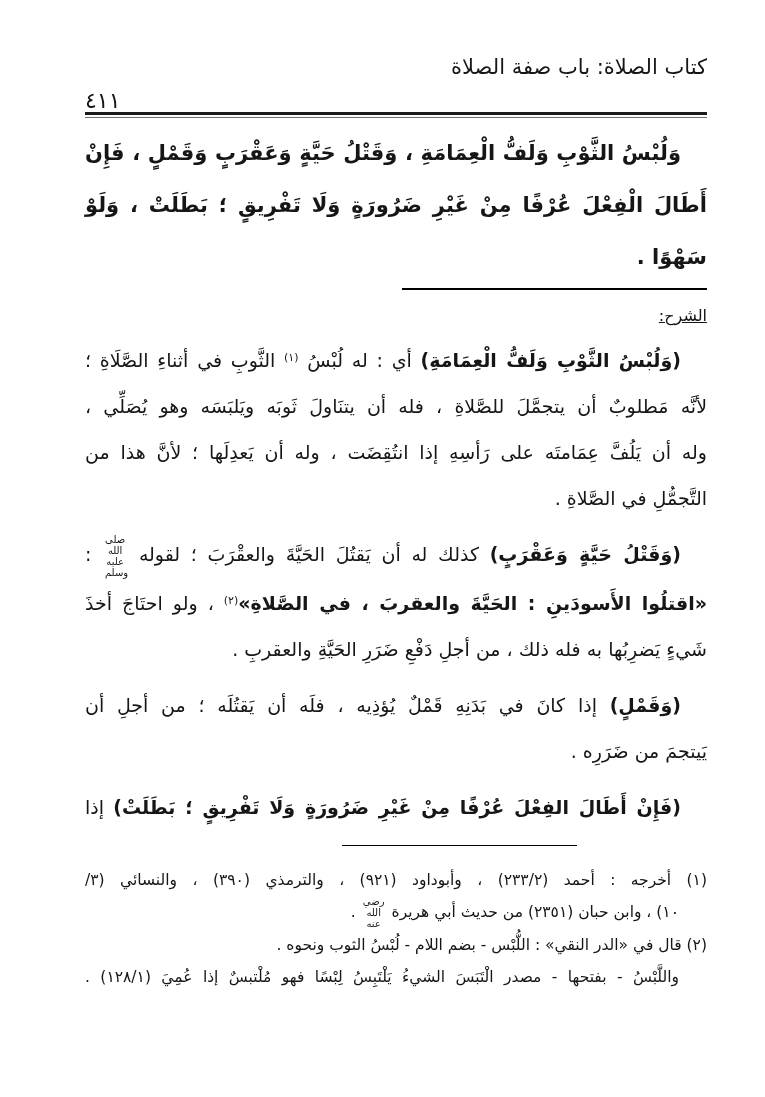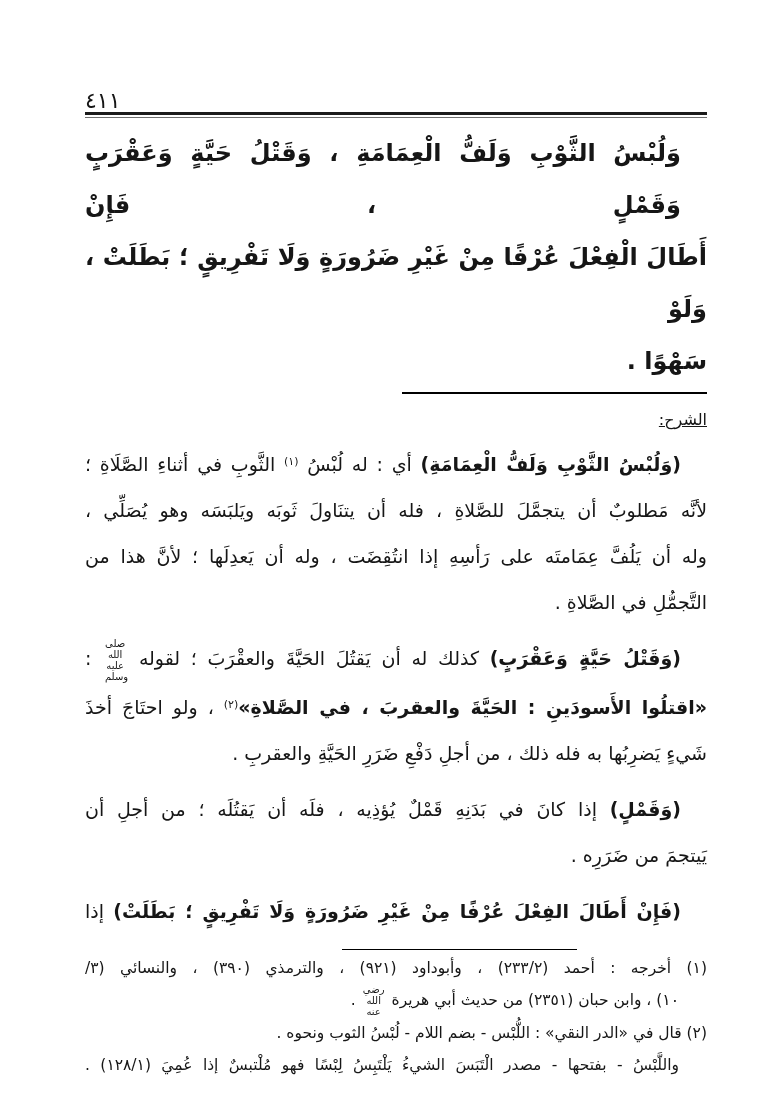--- a/index.html
+++ b/index.html
@@ -10,48 +10,49 @@
     direction:rtl;
   }
   .page{position:absolute;top:0;right:0;width:765px;height:1097px;
         padding:55px 58px 0 85px;box-sizing:border-box;}
   
   .hdr{position:relative;height:52px;}
   .hdr-title{position:absolute;right:0;top:0;font-size:21px;white-space:nowrap;}
   .hdr-page{position:absolute;left:-8px;bottom:-6px;font-size:22px;letter-spacing:3px;margin-left:8px;}
   .hdr-rule{margin-top:5px;height:2px;border-top:3px solid #1b1b1b;border-bottom:1px solid #6e6e6e;}
   
-  .matn{margin-top:9px;font-weight:bold;font-size:24px;}
+  .matn{margin-top:9px;font-weight:bold;font-size:21px;}
   .matn .line{line-height:52px;}
   .sep-matn{width:305px;border-top:2.5px solid #000;margin-top:5px;}
   
   .sharh-head{margin-top:16px;font-size:16px;text-decoration:underline;}
   .sharh{font-size:19px;}
   .sharh .line{line-height:46px;}
   .para{margin-top:10px;}
   
   .sep-foot{width:235px;border-top:1.5px solid #000;margin-top:15px;margin-right:130px;}
-  .footnotes{margin-top:2px;font-size:15.5px;}
+  .footnotes{margin-top:18px;font-size:15.5px;}
   .footnotes .line{line-height:32px;}
   
   .line{white-space:normal;}
   .j{text-align:justify;text-align-last:justify;}
   .indent{padding-right:26px;}
   .hang{padding-right:28px;}
   .b{font-weight:bold;}
   .sup{font-size:0.58em;vertical-align:0.55em;}
   .seal{display:inline-block;width:26px;min-width:26px;font-size:10px;line-height:1.1;
         text-align:center;vertical-align:middle;font-weight:400;}
 </style>
 </head>
 <body>
 
 <div class="page">
 
   <div class="hdr">
+    <div class="hdr-title">كتاب الصلاة: باب صفة الصلاة</div>
     <div class="hdr-page">٤١١</div>
   </div>
   <div class="hdr-rule"></div>
 
   <div class="matn">
     <div class="line j indent"><span>وَلُبْسُ الثَّوْبِ وَلَفُّ الْعِمَامَةِ ، وَقَتْلُ حَيَّةٍ وَعَقْرَبٍ وَقَمْلٍ ، فَإِنْ</span></div>
     <div class="line j"><span>أَطَالَ الْفِعْلَ عُرْفًا مِنْ غَيْرِ ضَرُورَةٍ وَلَا تَفْرِيقٍ ؛ بَطَلَتْ ، وَلَوْ</span></div>
     <div class="line"><span>سَهْوًا .</span></div>
   </div>
 

